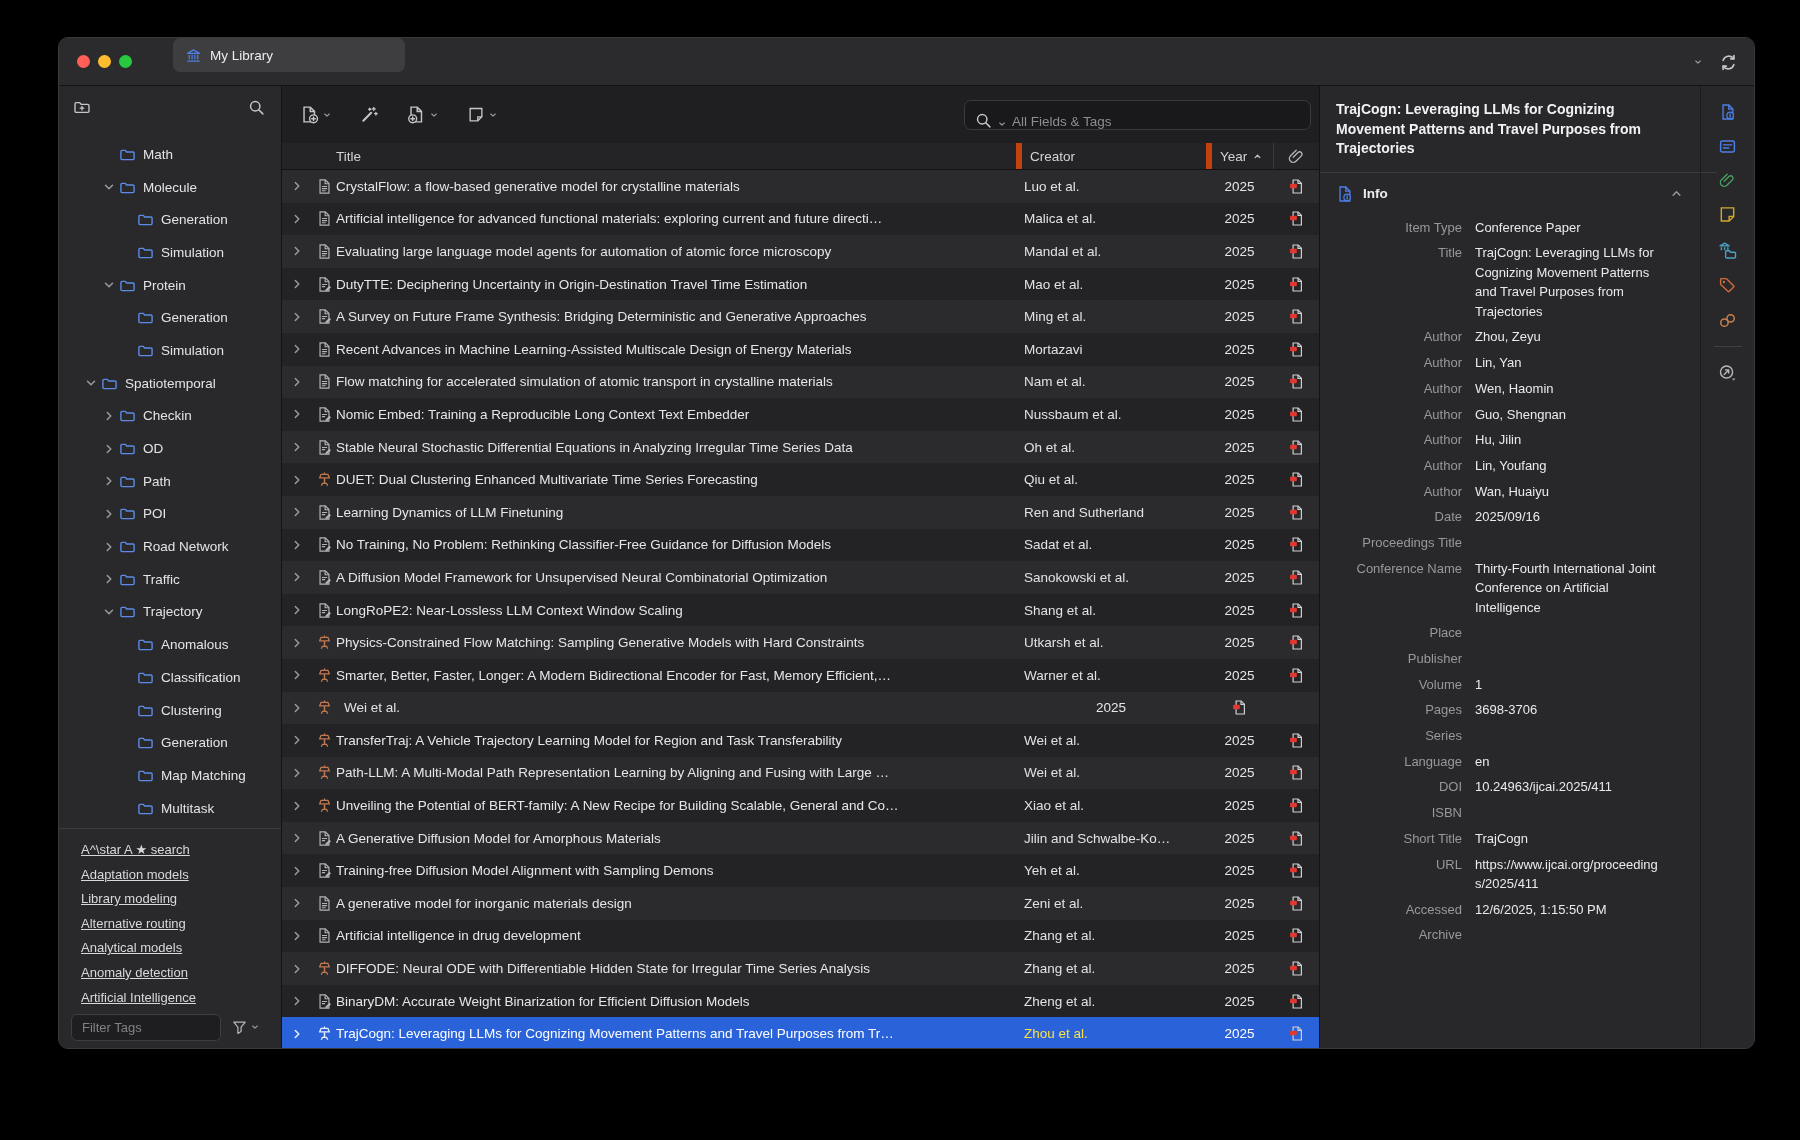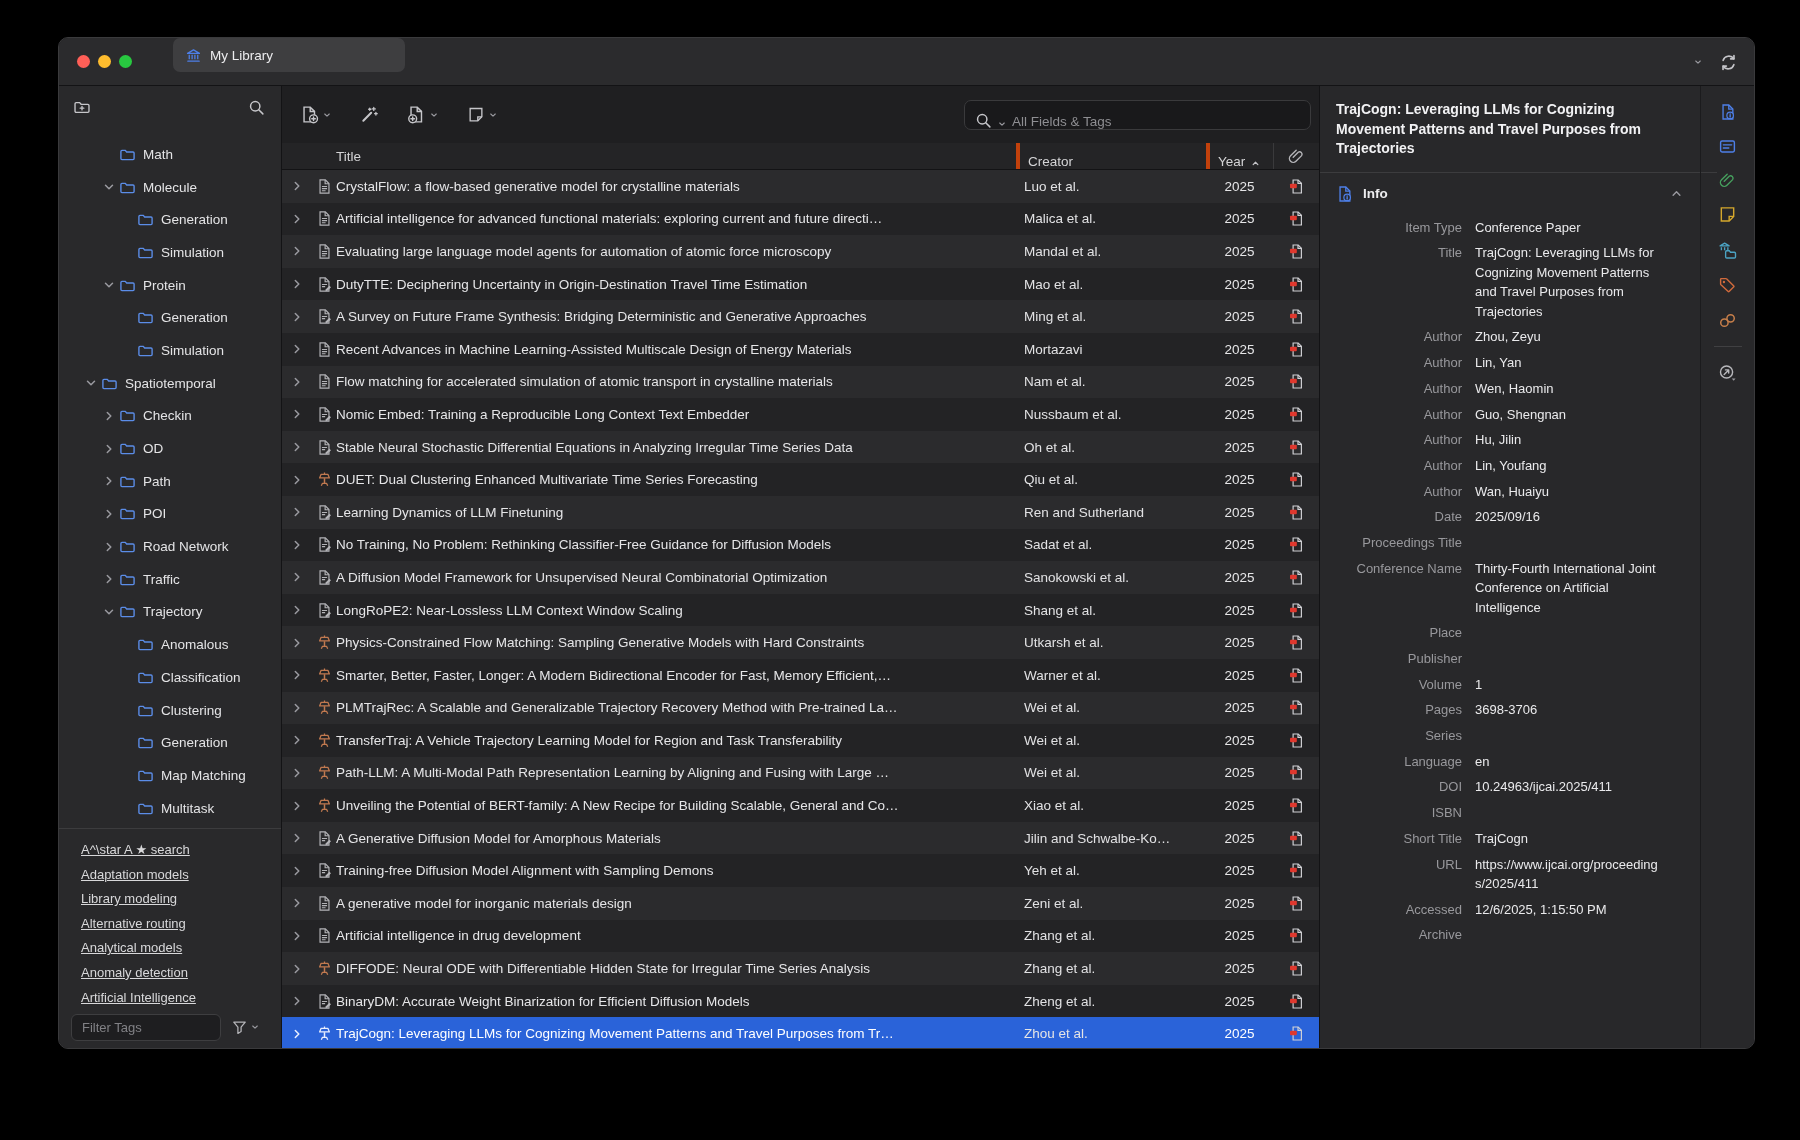--- a/index.html
+++ b/index.html
@@ -46,36 +46,36 @@
   .toolbar { height:57px; flex:none; display:flex; align-items:center; padding:0 8px 0 18px; gap:28px; background:#1f1f21; }
   .tool-btn { display:flex; align-items:center; gap:3px; }
   .searchbox { margin-left:auto; width:347px; height:30px; background:#19191b; border:1px solid #3a3a3c; border-radius:7px;
                display:flex; align-items:flex-end; padding:0 10px; gap:5px; }
   .searchbox input { flex:1; background:transparent; border:none; outline:none; color:#e4e4e6; font-size:13.5px; }
   .searchbox input::placeholder { color:#8e8e92; }
 
   .grid-cols { display:grid; grid-template-columns:30px 24px 1fr 190px 67px 46px; align-items:center; }
   .thead { height:27px; flex:none; background:#242426; border-bottom:1px solid #131315; color:#d4d4d6; font-size:13.5px; }
   .th { height:100%; display:flex; align-items:center; }
-  .th.b { border-left:4px solid #c2410c; padding-left:8px;align-items:flex-end; }
+  .th.b { border-left:6px solid #c2410c; padding-left:8px; }
   .th-year { gap:5px; }
   .th-attach { justify-content:center; border-left:1px solid #3a3a3c; }
 
   .rows { flex:1; overflow:hidden; }
   .row { height:32.6px; font-size:13.5px; color:#e6e6e8; }
   .row:nth-child(odd) { background:#2b2b2d; }
   .row:nth-child(even) { background:#232325; }
   .row .tw { display:flex; justify-content:center; }
   .row .type-icon { display:flex; }
   .cell-title { overflow:hidden; white-space:nowrap; padding-right:10px; }
   .cell-creator { overflow:hidden; white-space:nowrap; padding-left:8px; color:#e2e2e4; }
   .cell-year { text-align:center; }
   .cell-attach { display:flex; justify-content:center; }
   .row.selected { background:#2a63d9 !important; color:#fff; }
-  .row.selected .cell-creator { color:#e5e5e5; }
+  .row.selected .cell-creator { color:#fde047; }
   .row.selected .tw svg *, .row.selected .type-icon svg * { stroke:#e9efff; }
 
   
   .itempane { width:435px; flex:none; background:#28282a; border-left:1px solid #131315; display:flex; }
   .ip-content { flex:1; min-width:0; padding:14px 6px 0 16px; }
   .ip-title { font-size:14px; font-weight:bold; color:#f2f2f4; line-height:19.5px; width:342px; }
   .ip-divider { height:1px; background:#3c3c3e; margin:13px 0 0 -16px; width:397px; }
   .ip-sec { display:flex; align-items:center; gap:9px; height:42px; padding-right:10px; }
   .ip-sec-label { font-weight:bold; font-size:13.5px; color:#ececee; flex:1; }
   .fields { display:grid; grid-template-columns:126px 185px; column-gap:13px; }
@@ -927,21 +927,20 @@
               </svg>
             </span>
             <span class="icon type-icon">
               <svg viewBox="0 0 16 16" width="17" height="17" fill="none" xmlns="http://www.w3.org/2000/svg">
                 <path d="M4.7 3.2h6.6l1.3 3.3H3.4z" stroke="#c27a50" stroke-width="1.2" stroke-linejoin="round"></path>
                 <path d="M8 6.8v4.6" stroke="#c27a50" stroke-width="1.4"></path>
                 <path d="M5 13.8l1.1-2.2h3.8l1.1 2.2" stroke="#c27a50" stroke-width="1.2" stroke-linejoin="round"></path>
                 <path d="M8 1.4v1.6" stroke="#c27a50" stroke-width="1.2"></path>
               </svg>
             </span>
-            <div class="cell-title">PLMTrajRec: A Scalable and Generalizable Trajectory Recovery Method with Pre-trained La…</div>
             <div class="cell-creator">Wei et al.</div>
             <div class="cell-year">2025</div>
             <div class="cell-attach">
               <span class="icon">
                 <svg viewBox="0 0 16 16" width="17" height="17" fill="none" xmlns="http://www.w3.org/2000/svg">
                   <path d="M4.8 1.9h4.8l3 3v9.2H4.8z" stroke="#d2d2d6" stroke-width="1.1"></path>
                   <path d="M9.4 1.9v3.2h3.2" stroke="#d2d2d6" stroke-width="1.1"></path>
                   <rect x="1.9" y="5.3" width="6.4" height="4.4" rx="0.9" fill="#e0382e"></rect>
                 </svg>
               </span>

